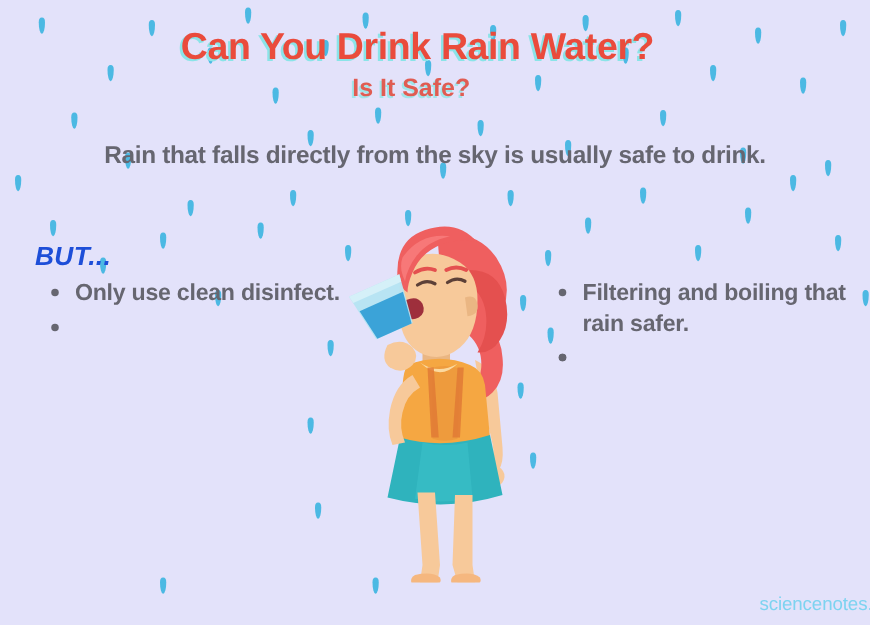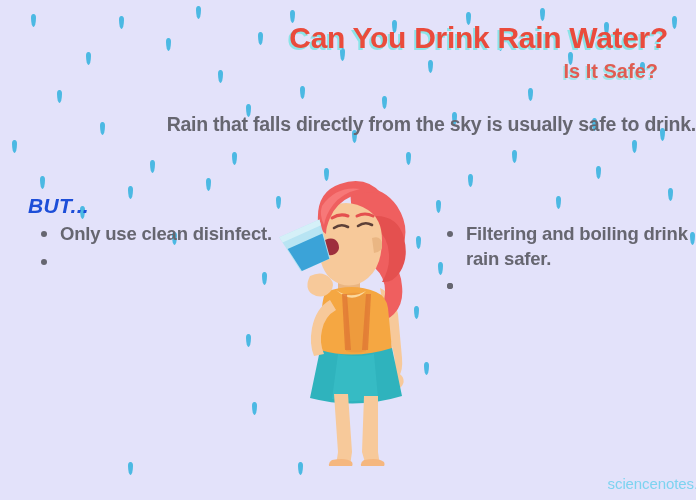--- a/index.html
+++ b/index.html
@@ -32,21 +32,21 @@
     border-radius: 50% 50% 50% 50% / 75% 75% 30% 30%;
     transform: rotate(180deg);
   }
 
   
   #title-block {
     position: absolute;
     top: 22px;
     left: 0;
     width: 668px;
-    text-align: right;
+    text-align: center;
     z-index: 4;
   }
   #main-title {
     font-size: 30px;
     font-weight: bold;
     color: #ea4b3c;
     letter-spacing: -0.3px;
     text-shadow: -2px 2px 0 #8ae4e8;
     line-height: 1.05;
     margin: 0;
@@ -58,21 +58,21 @@
     text-shadow: -1.5px 1.5px 0 #9fe6ea;
     margin: 7px 10px 0 0;
     line-height: 1.05;
   }
 
   #lead-statement {
     position: absolute;
     top: 113px;
     left: 0;
     width: 696px;
-    text-align: right;
+    text-align: center;
     font-size: 19.5px;
     font-weight: bold;
     color: #666670;
     letter-spacing: -0.25px;
     z-index: 4;
     white-space: nowrap;
   }
 
   #but-label {
     position: absolute;
@@ -275,19 +275,19 @@
   <div id="lead-statement">Rain that falls directly from the sky is usually safe to drink.</div>
 
   <div id="but-label">BUT...</div>
 
   <ul class="bullet-column" id="left-bullets">
       <li class="bullet-item"><span class="bullet-dot" style="background: rgb(102, 102, 112);"></span><span>Only use clean disinfect.</span></li>
       <li class="bullet-item"><span class="bullet-dot" style="background: rgb(102, 102, 112);"></span></li>
     </ul>
 
   <ul class="bullet-column" id="right-bullets">
-      <li class="bullet-item"><span class="bullet-dot" style="background: rgb(102, 102, 112);"></span><span>Filtering and boiling drink rain safer.</span></li>
+      <li class="bullet-item"><span class="bullet-dot" style="background: rgb(102, 102, 112);"></span><span>Filtering and boiling that rain safer.</span></li>
       <li class="bullet-item"><span class="bullet-dot" style="background: rgb(102, 102, 112);"></span></li>
       <li class="bullet-item"><span class="bullet-dot" style="background: rgb(102, 102, 112);"></span></li>
     </ul>
 
   <div id="watermark">sciencenotes.</div>
 </div>
 
 </body></html>

